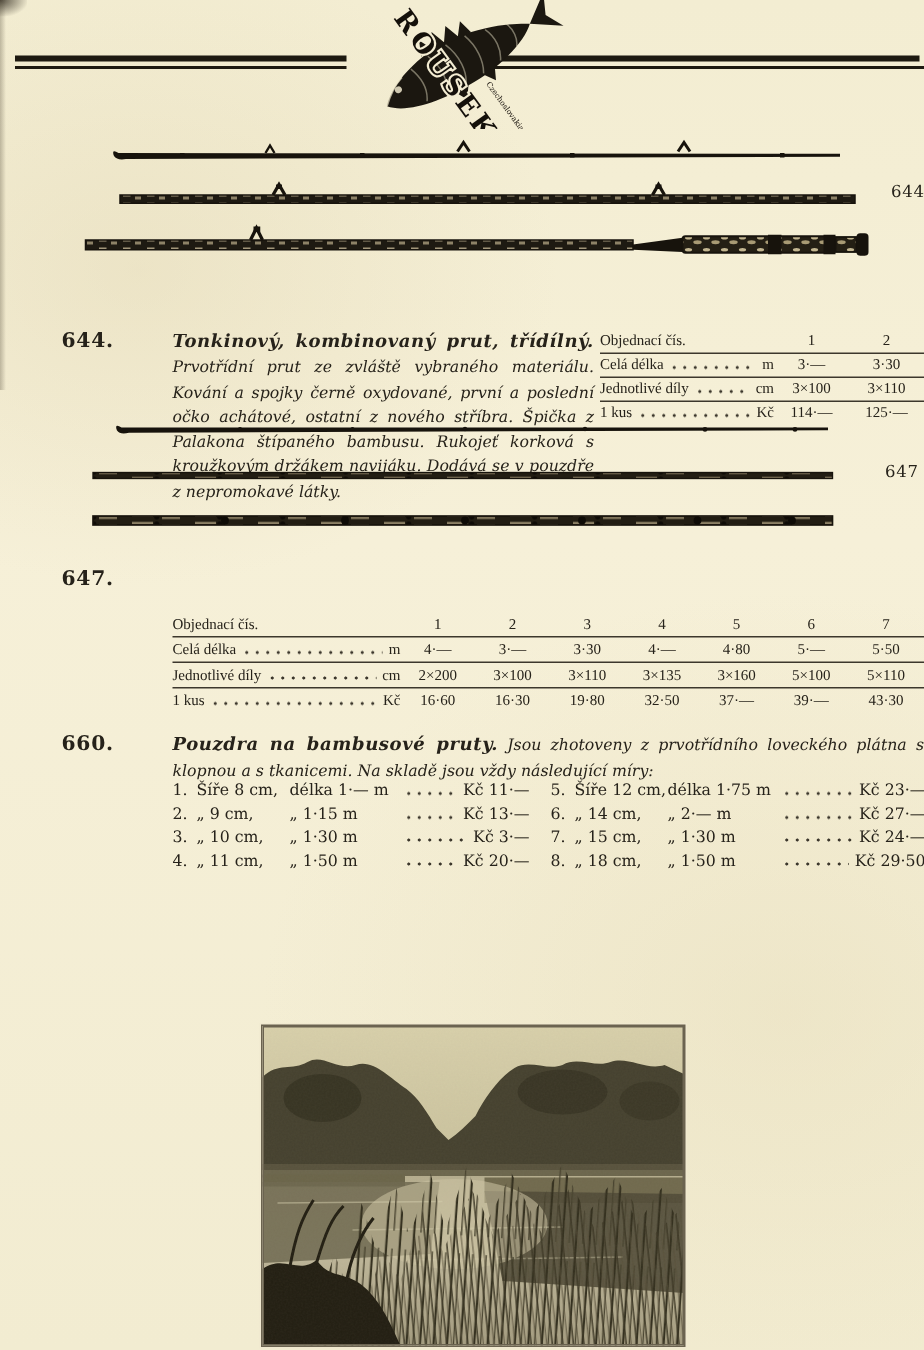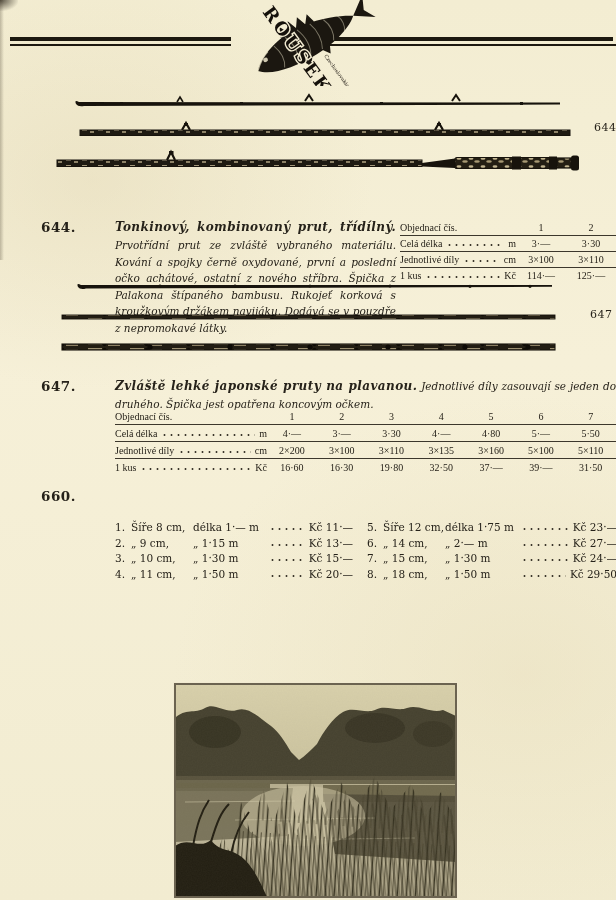--- a/index.html
+++ b/index.html
@@ -216,21 +216,20 @@
         <circle cx="310" cy="75" r="2.6" fill="#0e0b06"></circle>
         <circle cx="388" cy="75" r="2.6" fill="#0e0b06"></circle>
         <circle cx="465" cy="75" r="2.6" fill="#0e0b06"></circle>
         <circle cx="528" cy="75" r="2.6" fill="#0e0b06"></circle>
     </g>
   </svg>
   <div class="fig-label" style="left:578px;top:308px;">647</div>
 
   <div class="sec" style="top:377px;height:100px;">
     <div class="sec-num">647.</div>
-    <div class="sec-body desc-text" style="left:115px;top:0;width:501px;"><span class="lead">Zvláště lehké japonské pruty na plavanou.</span> <span>Jednotlivé díly zasouvají se jeden do druhého. Špička jest opatřena koncovým očkem.</span></div>
     <div class="sec-body cat-table t647" style="left:115px;top:31px;width:501px;">
       <div class="trow no-dots">
         <span class="tlabel">
             <span class="tname">Objednací čís.</span>
             <span class="dots"></span>
             <span class="tunit"></span>
           </span>
         <span class="tval">1</span>
           <span class="tval">2</span>
           <span class="tval">3</span>
@@ -272,27 +271,28 @@
             <span class="tname">1 kus</span>
             <span class="dots"></span>
             <span class="tunit">Kč</span>
           </span>
         <span class="tval">16·60</span>
           <span class="tval">16·30</span>
           <span class="tval">19·80</span>
           <span class="tval">32·50</span>
           <span class="tval">37·—</span>
           <span class="tval">39·—</span>
-          <span class="tval">31·50</span>
+          <span class="tval">43·30</span>
       </div>
     </div>
   </div>
 
   <div class="sec" style="top:487px;height:100px;">
     <div class="sec-num">660.</div>
+    <div class="sec-body desc-text" style="left:115px;top:0;width:501px;"><span class="lead">Pouzdra na bambusové pruty.</span> <span>Jsou zhotoveny z prvotřídního loveckého plátna s klopnou a s tkanicemi. Na skladě jsou vždy následující míry:</span></div>
     <div class="sec-body price-cols" style="left:115px;top:34px;">
       <div class="price-col left">
         <div class="prow">
             <span class="p-num">1.</span>
             <span class="p-size">Šíře  8 cm,</span>
             <span class="p-len">délka 1·— m</span>
             <span class="dots"></span>
             <span class="p-price">Kč 11·—</span>
           </div>
         <div class="prow">
@@ -300,21 +300,21 @@
             <span class="p-size">„   9 cm,</span>
             <span class="p-len">„  1·15 m</span>
             <span class="dots"></span>
             <span class="p-price">Kč 13·—</span>
           </div>
         <div class="prow">
             <span class="p-num">3.</span>
             <span class="p-size">„  10 cm,</span>
             <span class="p-len">„  1·30 m</span>
             <span class="dots"></span>
-            <span class="p-price">Kč 15·—</span>
+            <span class="p-price">Kč 3·—</span>
           </div>
         <div class="prow">
             <span class="p-num">4.</span>
             <span class="p-size">„  11 cm,</span>
             <span class="p-len">„  1·50 m</span>
             <span class="dots"></span>
             <span class="p-price">Kč 20·—</span>
           </div>
       </div>
       <div class="price-col right">

